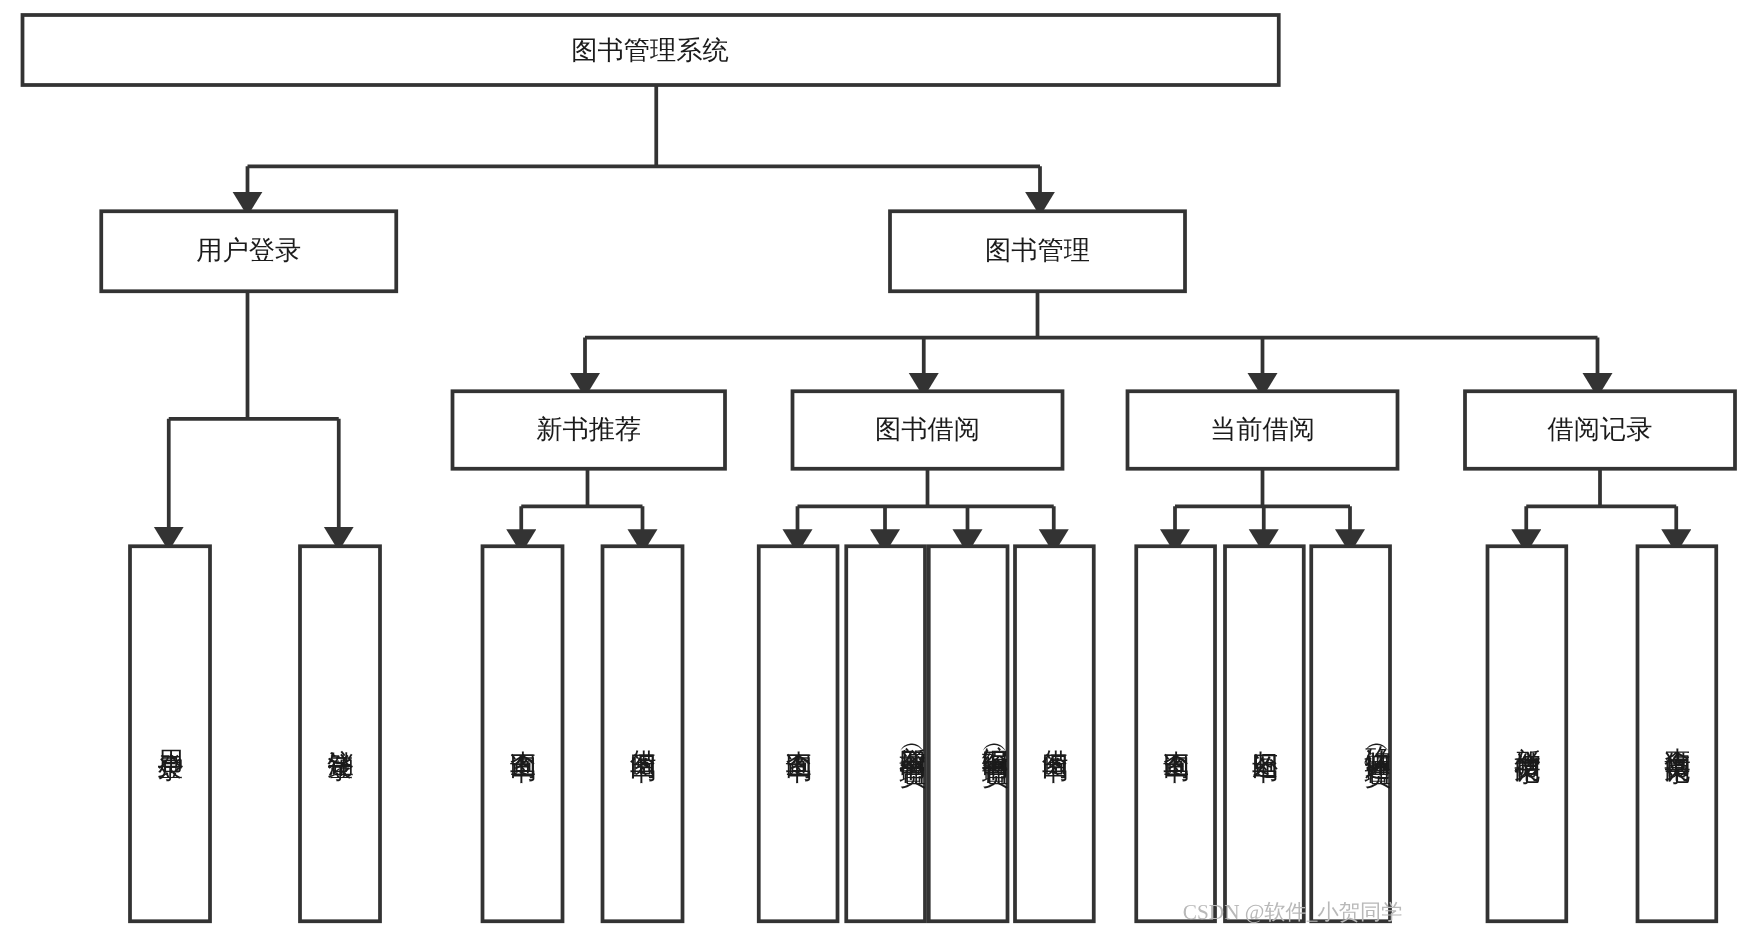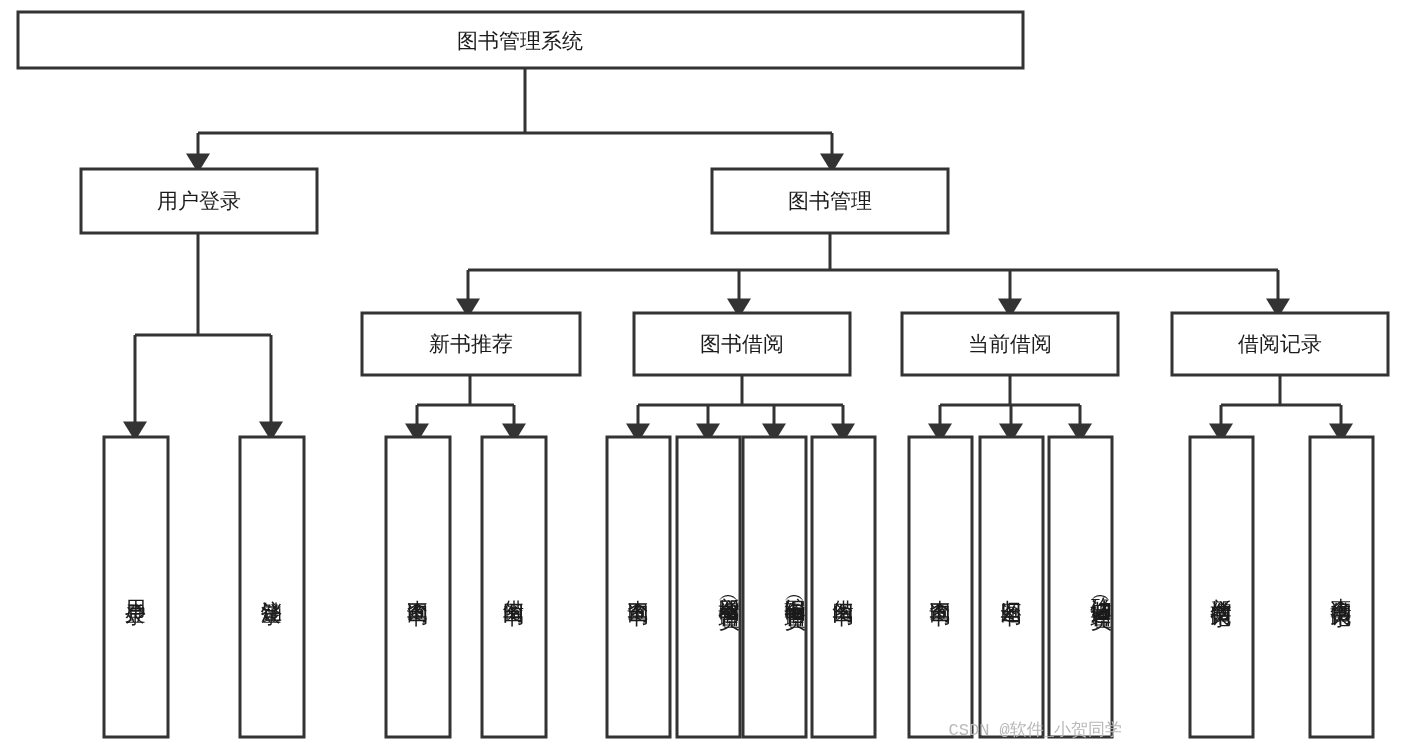--- a/index.html
+++ b/index.html
@@ -68,21 +68,21 @@
     pointer-events: none;
     white-space: nowrap;
   }
   .vlabel.centered {
     align-items: center;
   }
   .watermark {
     position: absolute;
     right: 8px;
     bottom: 6px;
-    font-family: Liberation Mono, monospace;
+    font-family: Liberation Serif, serif;
     font-size: 17px;
     color: #b9b9b9;
     white-space: nowrap;
   }
 </style>
 </head>
 <body>
 
 <div id="diagram-root">
 

